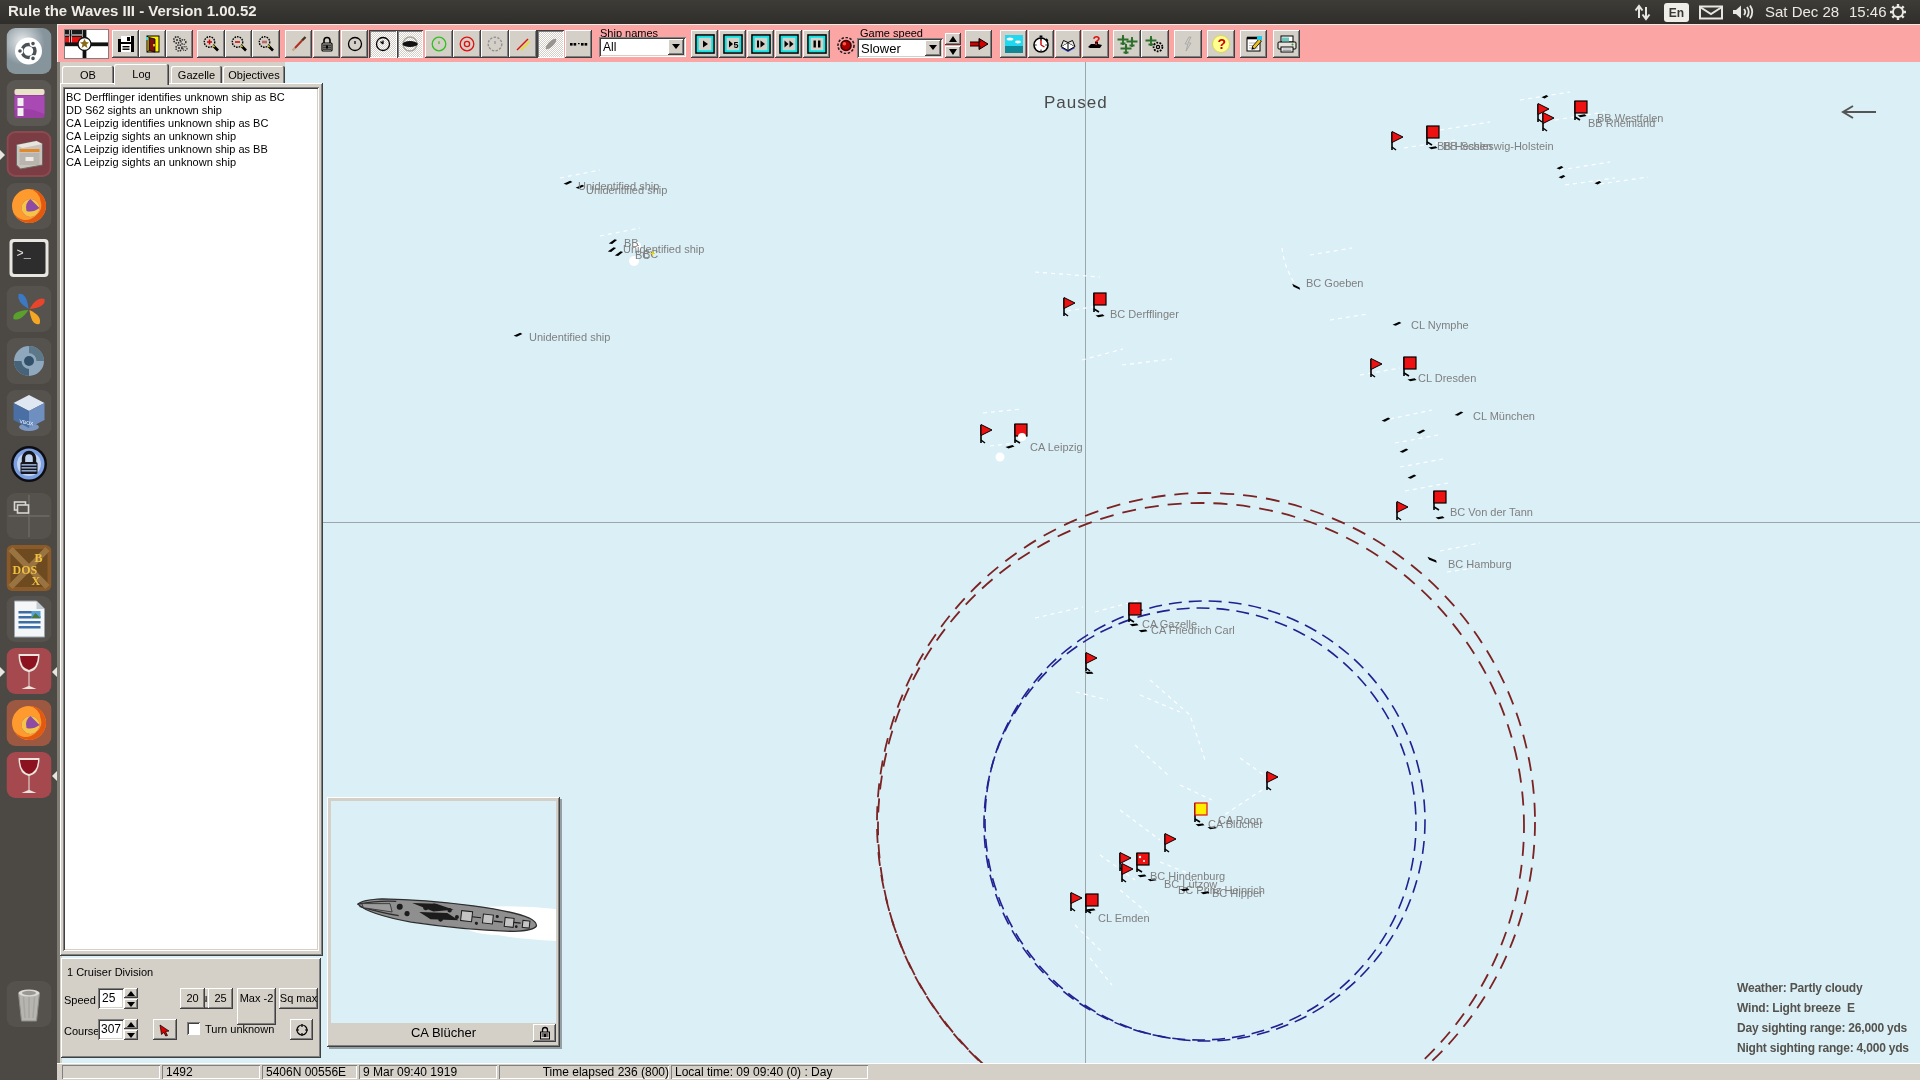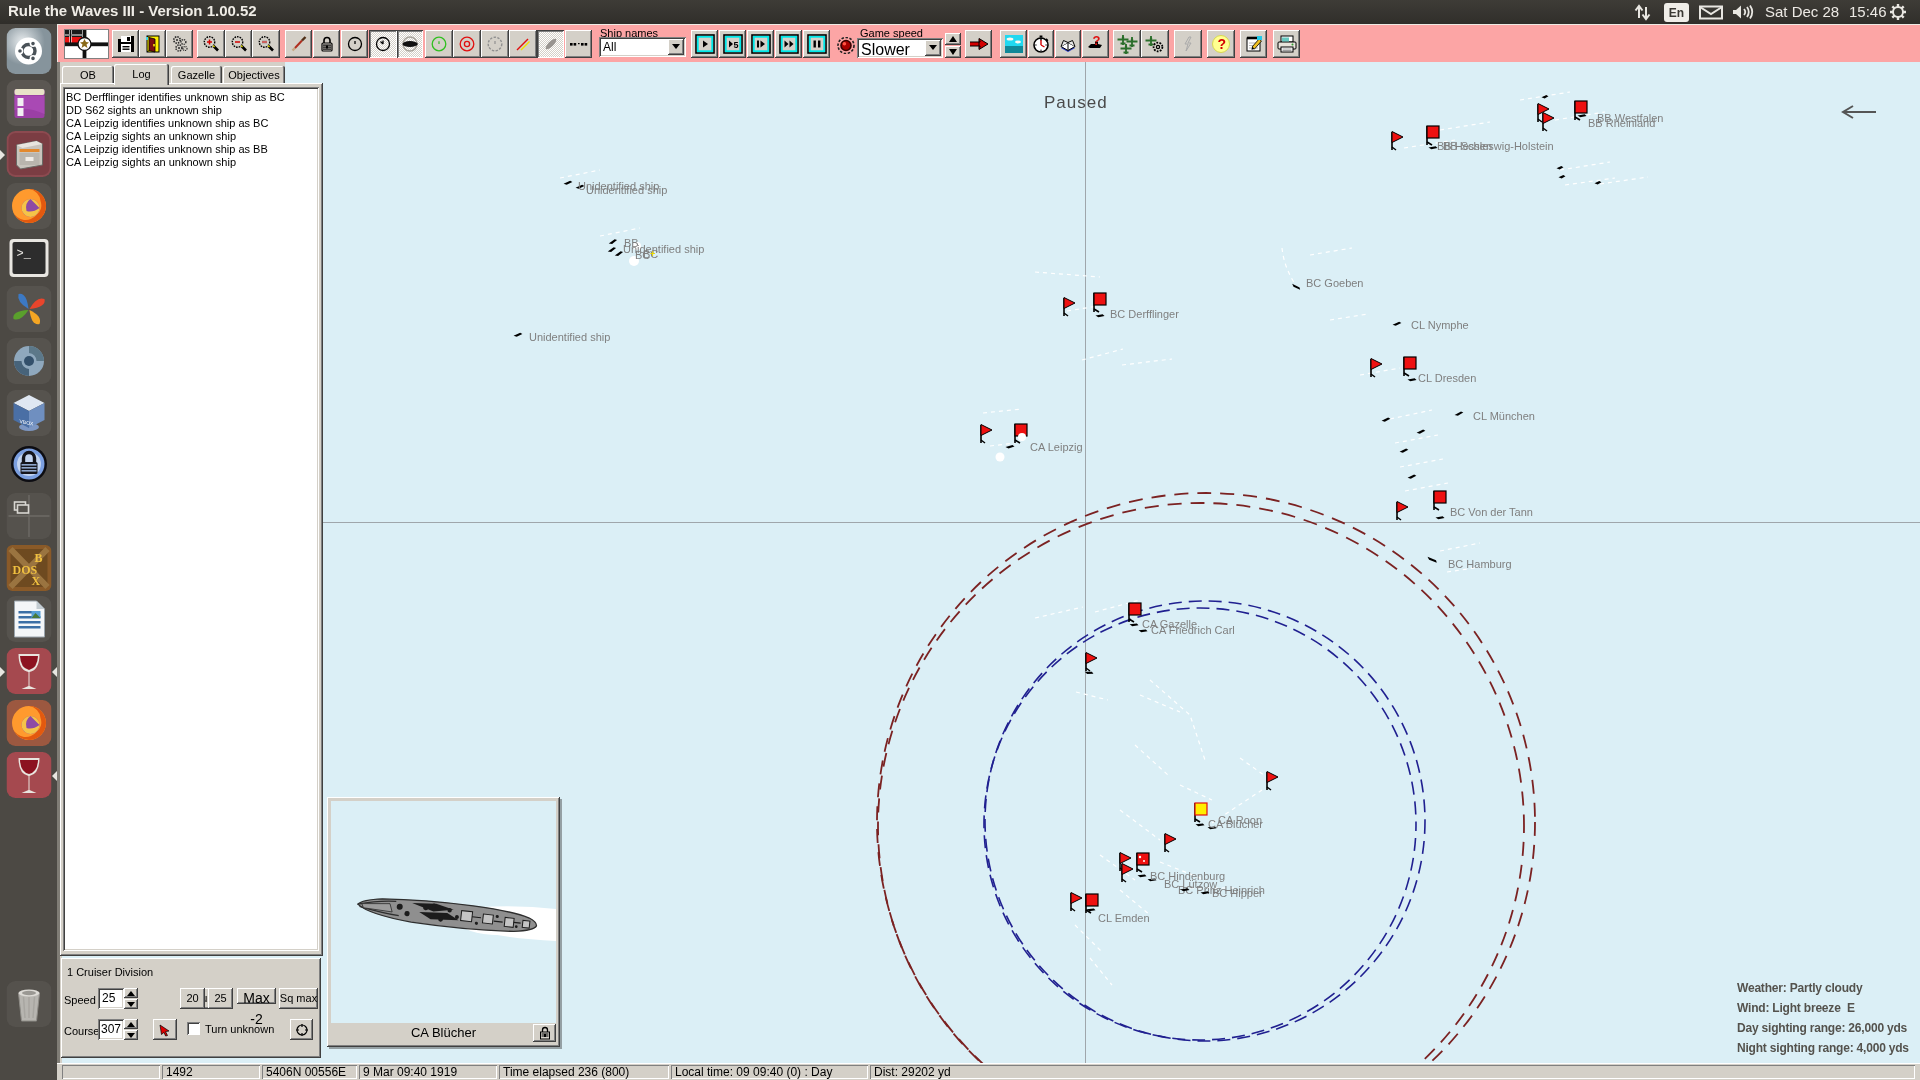--- a/index.html
+++ b/index.html
@@ -423,21 +423,21 @@
       </svg>
     </div>
 <div class="abs" style="left:780px;top:13px;width:18px;height:17px;">
 <svg width="18" height="17" viewBox="0 0 18 17">
         <circle cx="9" cy="8.5" r="8" fill="none" stroke="#222" stroke-width="1.6" stroke-dasharray="2.5 1.6"></circle>
         <circle cx="9" cy="8.5" r="5" fill="#a80000" stroke="#3a0000" stroke-width="1.6"></circle>
         <circle cx="7.4" cy="6.8" r="1.8" fill="#ff5545"></circle>
       </svg></div>
 <div class="abs" style="left:803px;top:3px;font-size:11px;">Game speed</div>
 <div class="abs sunken" style="left:800px;top:14px;width:86px;height:20px;">
-<div class="abs" style="left:4px;top:3px;font-size:16px;">Slower</div>
+<div class="abs" style="left:4px;top:3px;font-size:13px;">Slower</div>
 <div class="abs btn" style="right:2px;top:2px;width:16px;height:16px;">
         <div class="abs" style="left:4px;top:5px;width:0;height:0;border-left:4px solid transparent;border-right:4px solid transparent;border-top:5px solid #000;"></div>
       </div>
 </div>
 <div class="abs" style="left:888px;top:9px;width:16px;height:25px;">
 <div class="abs btn" style="left:0;top:0;width:16px;height:12px;">
         <div class="abs" style="left:4px;top:3px;width:0;height:0;border-left:4px solid transparent;border-right:4px solid transparent;border-bottom:6px solid #000;"></div>
       </div>
 <div class="abs btn" style="left:0;top:13px;width:16px;height:12px;">
         <div class="abs" style="left:4px;top:3px;width:0;height:0;border-left:4px solid transparent;border-right:4px solid transparent;border-top:6px solid #000;"></div>
@@ -845,21 +845,21 @@
     <div class="abs btn" style="left:0;top:0;width:14px;height:10px;">
         <div class="abs" style="left:3px;top:2.5px;border-left:4px solid transparent;border-right:4px solid transparent;border-bottom:5px solid #000;"></div>
       </div>
     <div class="abs btn" style="left:0;top:11px;width:14px;height:10px;">
         <div class="abs" style="left:3px;top:3px;border-left:4px solid transparent;border-right:4px solid transparent;border-top:5px solid #000;"></div>
       </div>
   </div>
   <div class="abs btn" style="left:81px;top:30px;width:35px;height:21px;text-align:center;font-size:11px;line-height:21px;margin-left:46px;">Cruise</div>
   <div class="abs btn" style="left:119px;top:30px;width:25px;height:21px;text-align:center;font-size:11px;line-height:21px;">20</div>
   <div class="abs btn" style="left:147px;top:30px;width:25px;height:21px;text-align:center;font-size:11px;line-height:21px;">25</div>
-  <div class="abs btn" style="left:176px;top:30px;width:39px;height:16px;text-align:center;font-size:14px;line-height:21px;">Max -2</div>
+  <div class="abs btn" style="left:176px;top:30px;width:39px;height:37px;text-align:center;font-size:11px;line-height:21px;">Max -2</div>
   <div class="abs btn" style="left:218px;top:30px;width:39px;height:21px;text-align:center;font-size:11px;line-height:21px;">Sq max</div>
   <div class="abs" style="left:3px;top:67px;font-size:11px;">Course</div>
   <div class="abs sunken" style="left:37px;top:61px;width:26px;height:21px;font-size:12px;">
       <div class="abs" style="left:3px;top:3px;">307</div>
     </div>
   <div class="abs" style="left:63px;top:61px;width:14px;height:21px;">
     <div class="abs btn" style="left:0;top:0;width:14px;height:10px;">
         <div class="abs" style="left:3px;top:2.5px;border-left:4px solid transparent;border-right:4px solid transparent;border-bottom:5px solid #000;"></div>
       </div>
     <div class="abs btn" style="left:0;top:11px;width:14px;height:10px;">
@@ -928,16 +928,15 @@
         <rect x="5.5" y="8" width="2" height="3" fill="#000"></rect>
       </svg>
   </div>
 </div>
 
 <div class="abs" id="statusbar" style="left:57px;top:1063px;width:1863px;height:17px;background:#D4D0C8;box-shadow:inset 0 1px 0 #fff;">
   <div class="sb" style="left:5px;width:98px;"></div>
   <div class="sb" style="left:105px;width:98px;">1492</div>
   <div class="sb" style="left:205px;width:95px;">5406N 00556E</div>
   <div class="sb" style="left:302px;width:138px;">9 Mar 09:40 1919</div>
-  <div class="sb" style="left:442px;width:170px;">Time elapsed 236 (800)</div>
+  <div class="sb" style="left:442px;width:170px;text-align:right;">Time elapsed 236 (800)</div>
   <div class="sb" style="left:614px;width:197px;">Local time: 09 09:40 (0) : Day</div>
-  <div class="sb" style="left:813px;width:1045px;">Dist: 29202 yd</div>
 </div>
 
 </body></html>

